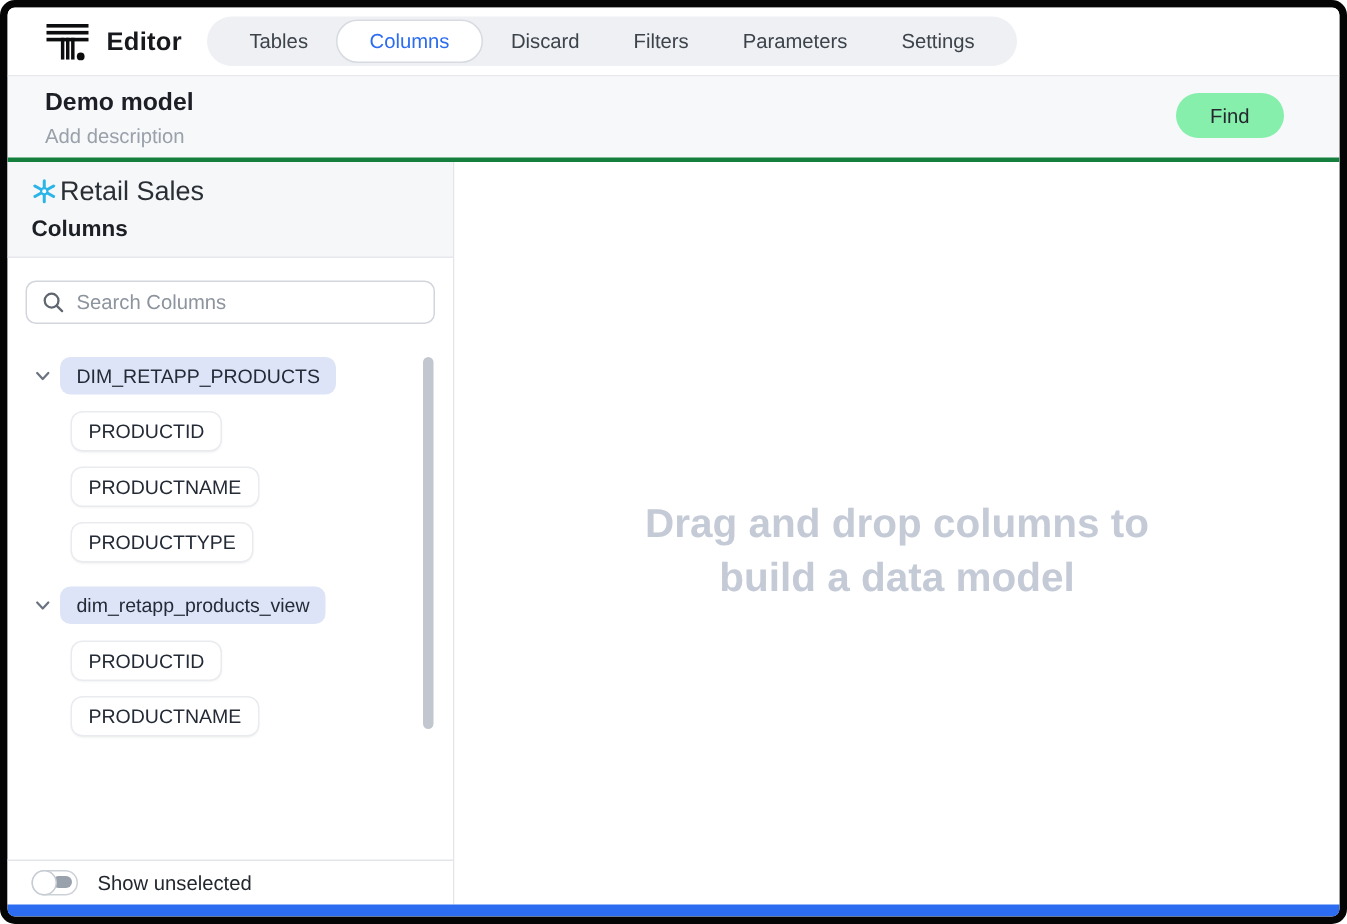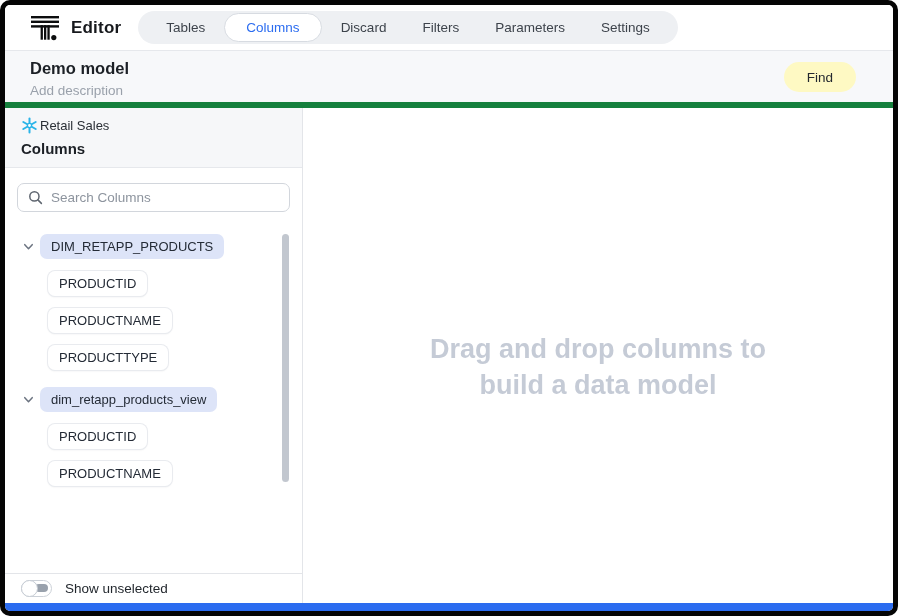--- a/index.html
+++ b/index.html
@@ -14,36 +14,36 @@
             padding:0 20px 0 25px; border-bottom:1px solid #e6e8ec; background:#fff; }
   .logo { width:30px; height:30px; margin-right:11px; flex:0 0 auto; }
   .brand { font-size:17px; font-weight:700; color:#17191d; letter-spacing:.2px; }
   .tabs { margin-left:17px; background:#eef0f3; border-radius:17px; height:33px;
           display:flex; align-items:center; padding:0 11px; gap:2px; }
   .tab { font-size:13.5px; color:#3d434b; padding:7px 17px; border-radius:16px;
          white-space:nowrap; cursor:pointer; }
   .tab.active { background:#fff; color:#2b6cf0; border:1px solid #d7dbe1; padding:6px 21px; }
 
   
-  .hdr { height:57px; flex:0 0 57px; background:#f7f8fa; border-bottom:6px solid #15803d;
+  .hdr { height:57px; flex:0 0 57px; background:#f7f8fa; border-bottom:3px solid #15803d;
          padding:8px 36px 0 25px; position:relative; }
   .hdr-title { font-size:16.5px; font-weight:700; color:#1c2026; }
   .hdr-desc { font-size:13.5px; color:#9aa1ab; margin-top:5px; }
-  .find-btn { position:absolute; right:37px; top:11px; background:#fef9c3; border:none;
+  .find-btn { position:absolute; right:37px; top:11px; background:#86efac; border:none;
               border-radius:15px; height:30px; padding:0 23px; font-size:13.5px;
               color:#24292f; display:flex; align-items:center; cursor:pointer;
               font-family:inherit; }
 
   
   .body { flex:1 1 auto; display:flex; min-height:0; }
 
   .sidebar { width:298px; flex:0 0 298px; border-right:1px solid #e3e5e9;
              display:flex; flex-direction:column; background:#fff; min-height:0; }
   .src-hdr { background:#f6f7f9; border-bottom:1px solid #e6e8ec; padding:9px 14px 10px 16px; }
-  .src-row { display:flex; align-items:center; gap:2px; font-size:13px; color:#2a2f36; }
+  .src-row { display:flex; align-items:center; gap:2px; font-size:18px; color:#2a2f36; }
   .snowflake { width:17px; height:17px; flex:0 0 auto; }
   .src-title { font-size:15px; font-weight:700; color:#1c2026; margin-top:6px; }
 
   .search { margin:15px 12px 0; height:29px; border:1px solid #d2d6dc; border-radius:7px;
             display:flex; align-items:center; padding:0 10px; gap:8px; background:#fff; }
   .search svg { flex:0 0 auto; }
   .search input { border:0; outline:0; flex:1; font-size:13.5px; color:#0f172a;
                   background:transparent; font-family:inherit; }
   .search input::placeholder { color:#8d949e; }
 

